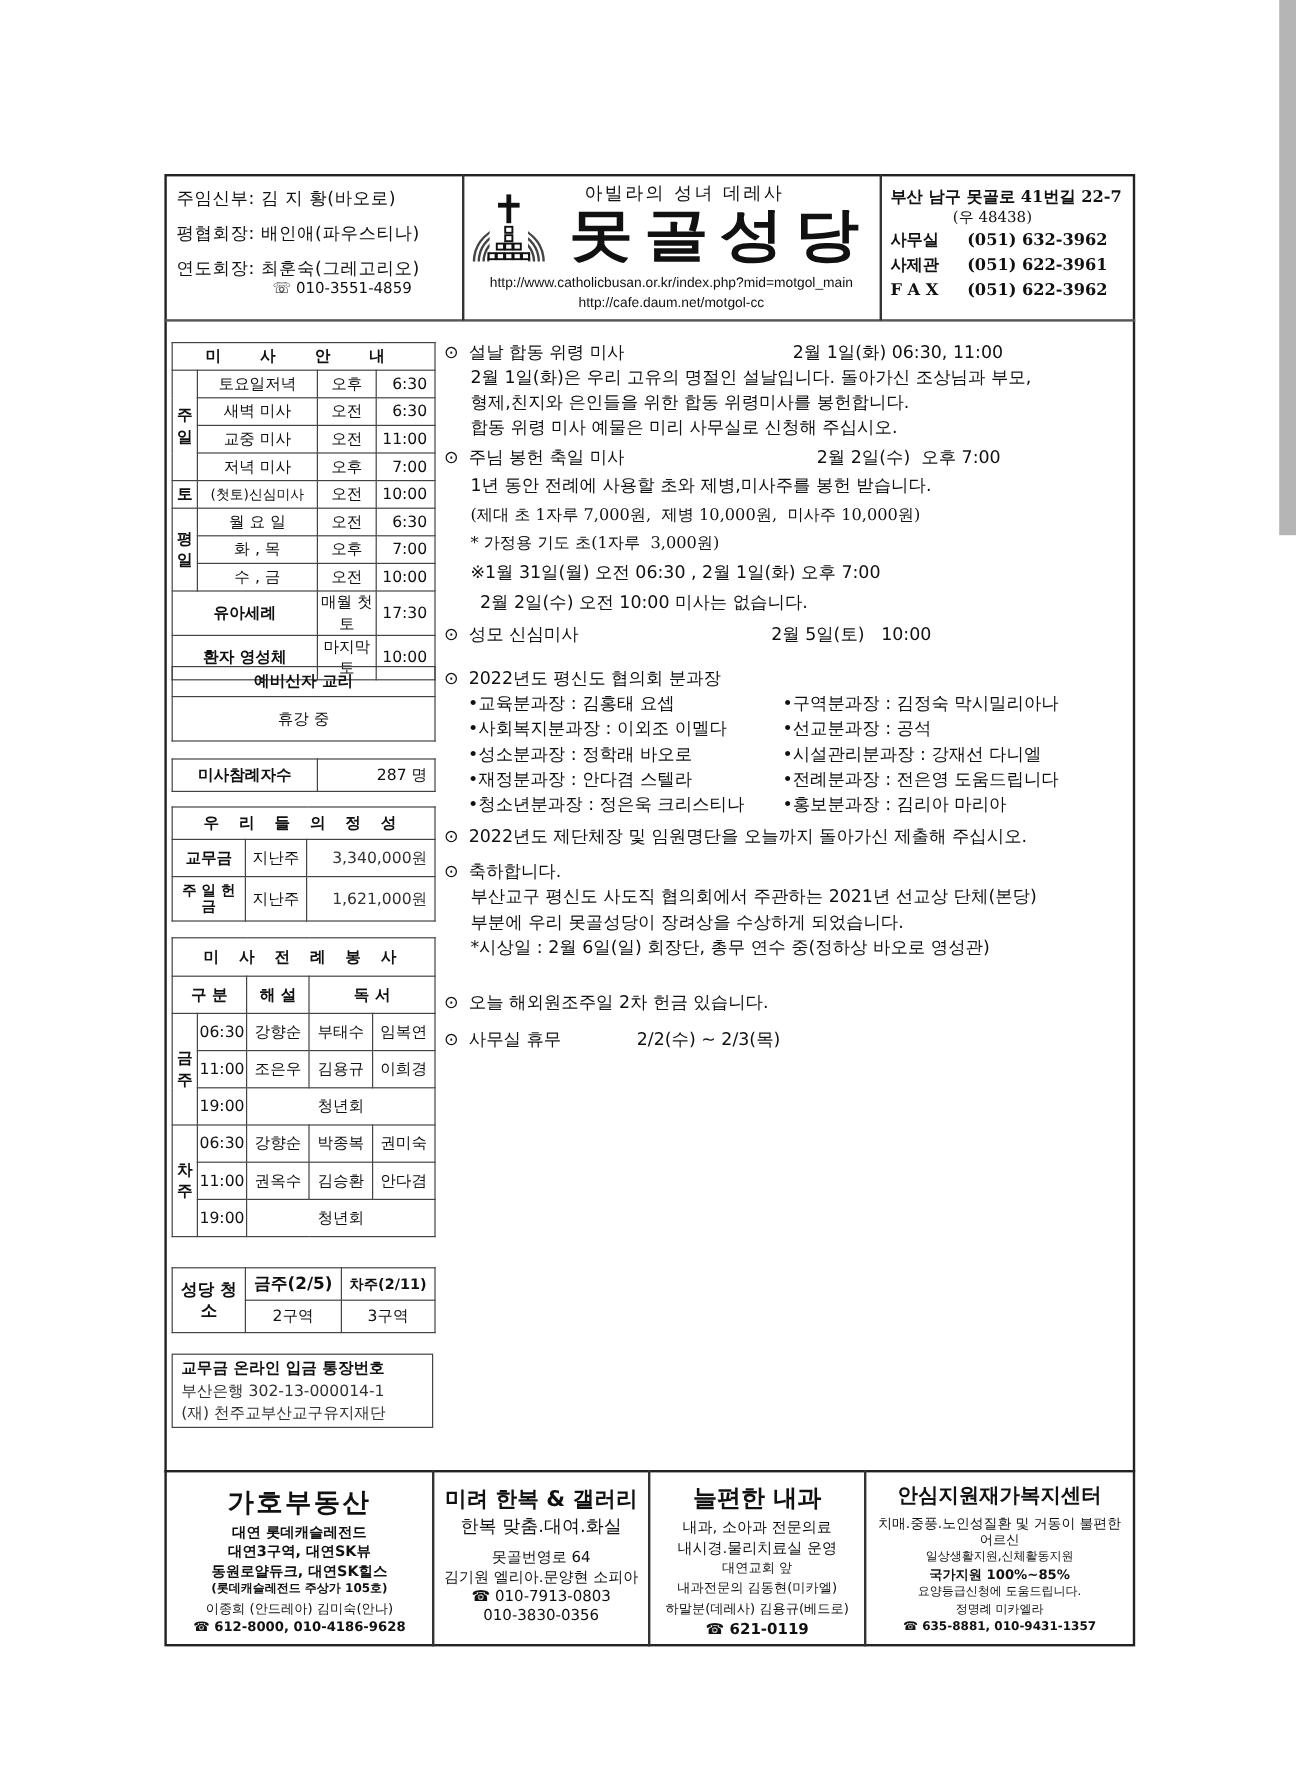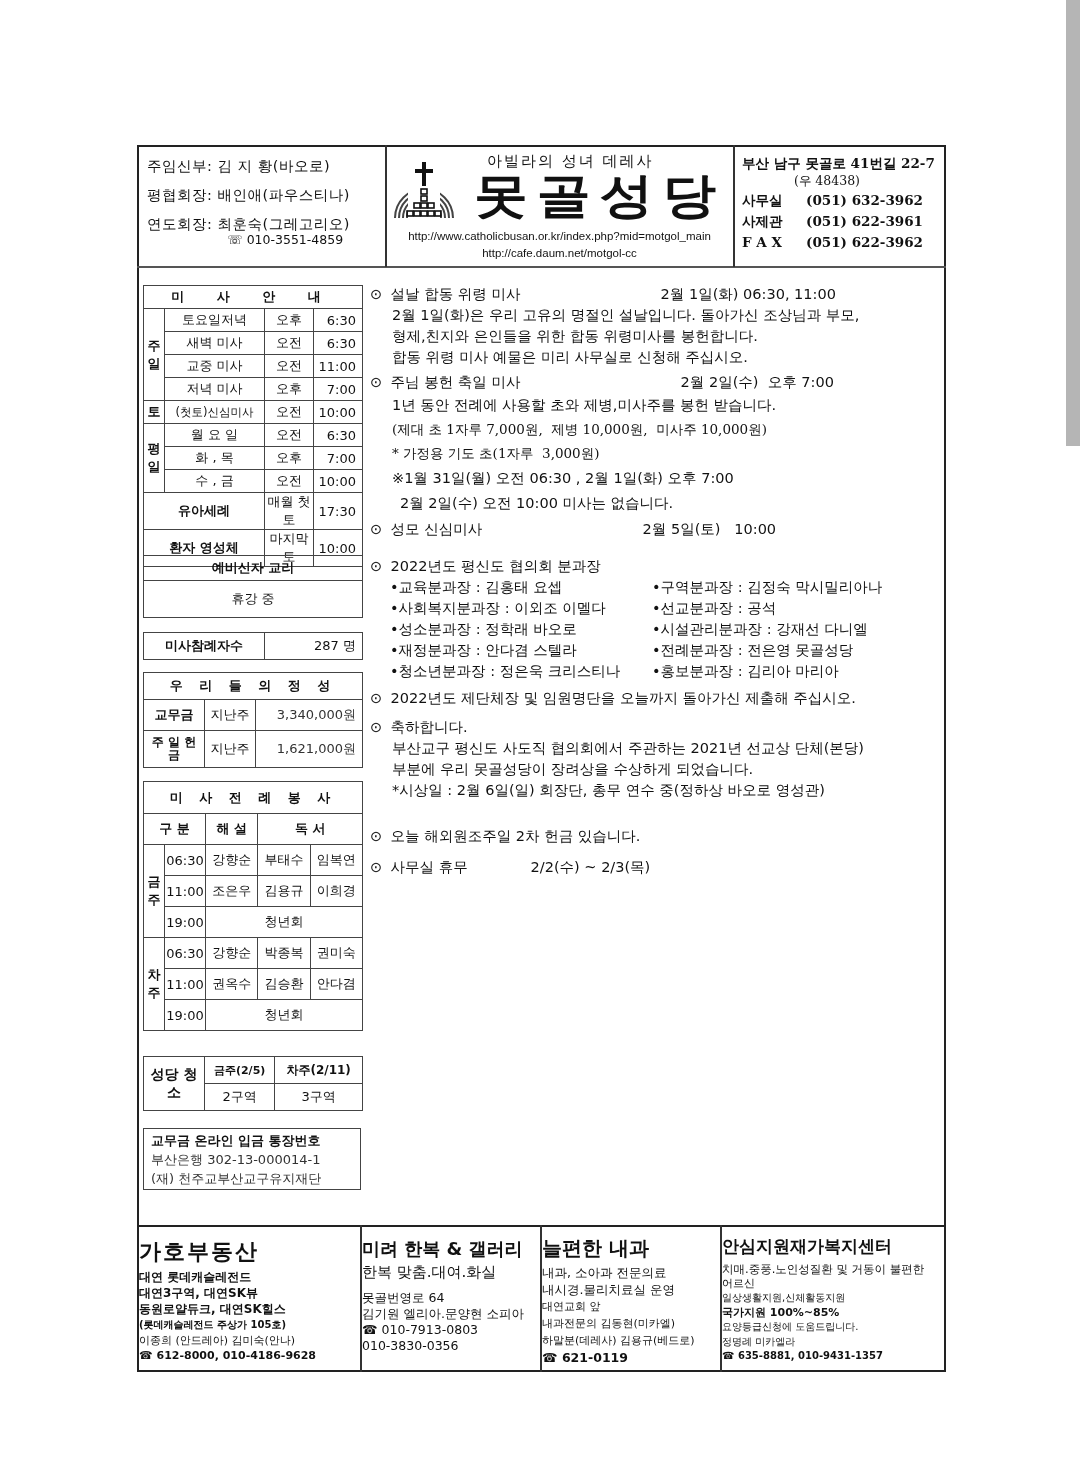--- a/index.html
+++ b/index.html
@@ -43,21 +43,21 @@
   .bullet-line { white-space:pre; }
   .ind { padding-left:22px; white-space:pre; }
   .ind2 { padding-left:30px; white-space:pre; }
   .small { font-size:13.5px; font-family:"DejaVu Serif", serif; }
   .target { display:inline-block; width:16px; }
   .two-col { display:flex; padding-left:20px; }
   .two-col .c1 { width:262px; white-space:nowrap; }
   .two-col .c2 { white-space:nowrap; }
 
   
-  .ad { position:absolute; top:1227px; height:143px; box-sizing:border-box; }
+  .ad { position:absolute; top:1227px; height:143px; text-align:center; box-sizing:border-box; }
   .ad .t { font-weight:900; }
   .scrollbar { position:absolute; left:1066px; top:0; width:14px; height:446px; background:#b5b5b5; }
 </style>
 </head>
 <body>
 
 <div class="scrollbar"></div>
 
 <div class="frame"></div>
 <div class="hline" style="left:137px;top:266px;width:809px;"></div>
@@ -253,21 +253,21 @@
         <td style="height:30px">19:00</td>
         <td colspan="3">청년회</td>
       </tr>
 </tbody>
   </table>
 
 <table class="tbl" style="left:143px;top:1056px;width:220px;">
   <tbody>
       <tr>
         <td rowspan="2" class="bold" style="width:60px;font-size:14px">성당 청소</td>
-      <td class="bold" style="height:26px;font-size:11px">금주(2/5)</td>
+      <td class="bold" style="height:26px;font-size:14px">금주(2/5)</td>
       <td class="bold" style="font-size:12px">차주(2/11)</td>
       </tr>
   <tr>
         <td style="height:26px">2구역</td>
         <td>3구역</td>
       </tr>
 </tbody>
   </table>
 
 <div class="abs" style="left:143px;top:1128px;width:218px;height:62px;border:1px solid #444;font-size:13px;line-height:19px;padding:2px 0 0 7px;box-sizing:border-box;">
@@ -308,21 +308,21 @@
     <div class="two-col">
         <span class="c1">•사회복지분과장 : 이외조 이멜다</span>
         <span class="c2">•선교분과장 : 공석</span>
       </div>
     <div class="two-col">
         <span class="c1">•성소분과장 : 정학래 바오로</span>
         <span class="c2">•시설관리분과장 : 강재선 다니엘</span>
       </div>
     <div class="two-col">
         <span class="c1">•재정분과장 : 안다겸 스텔라</span>
-        <span class="c2">•전례분과장 : 전은영 못골성당</span>
+        <span class="c2">•전례분과장 : 전은영 도움드립니다</span>
       </div>
     <div class="two-col">
         <span class="c1">•청소년분과장 : 정은욱 크리스티나</span>
         <span class="c2">•홍보분과장 : 김리아 마리아</span>
       </div>
   </div>
 
   <div class="item" style="margin-top:6px;margin-bottom:8px">
     <div class="bullet-line"><span class="target">⊙</span> <span>2022년도 제단체장 및 임원명단을 오늘까지 돌아가신 제출해 주십시오.</span></div>
   </div>

